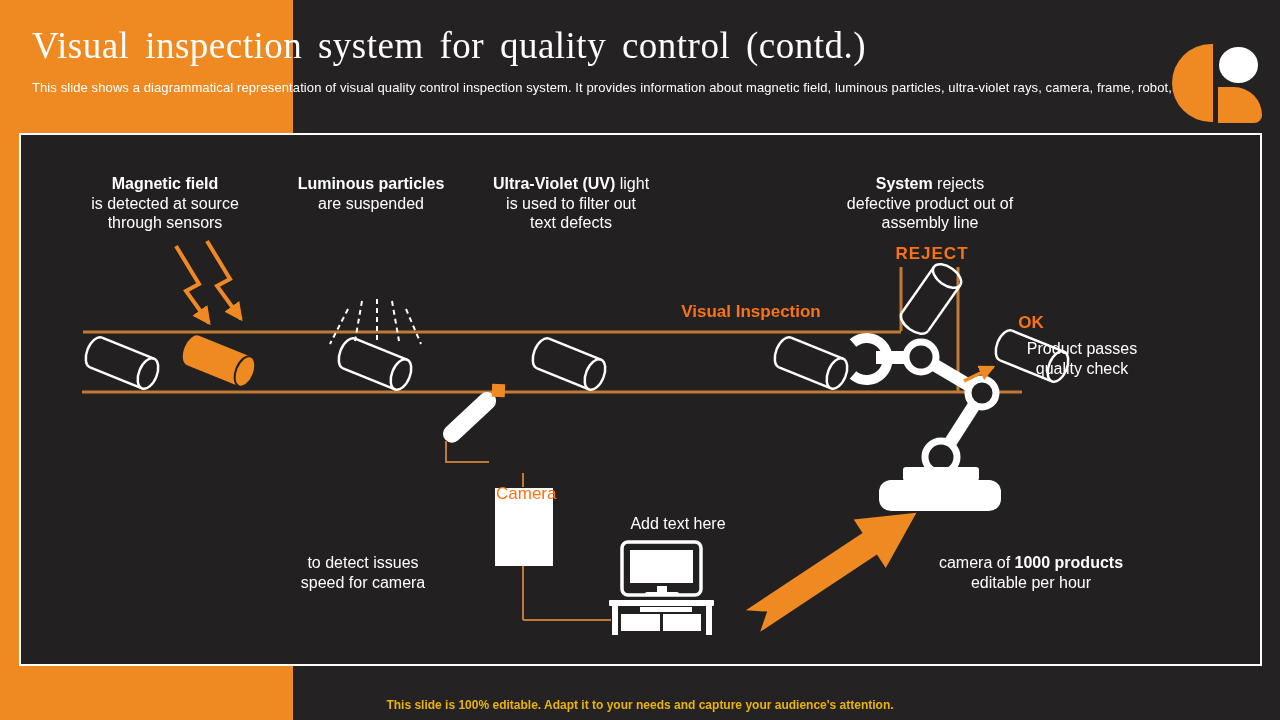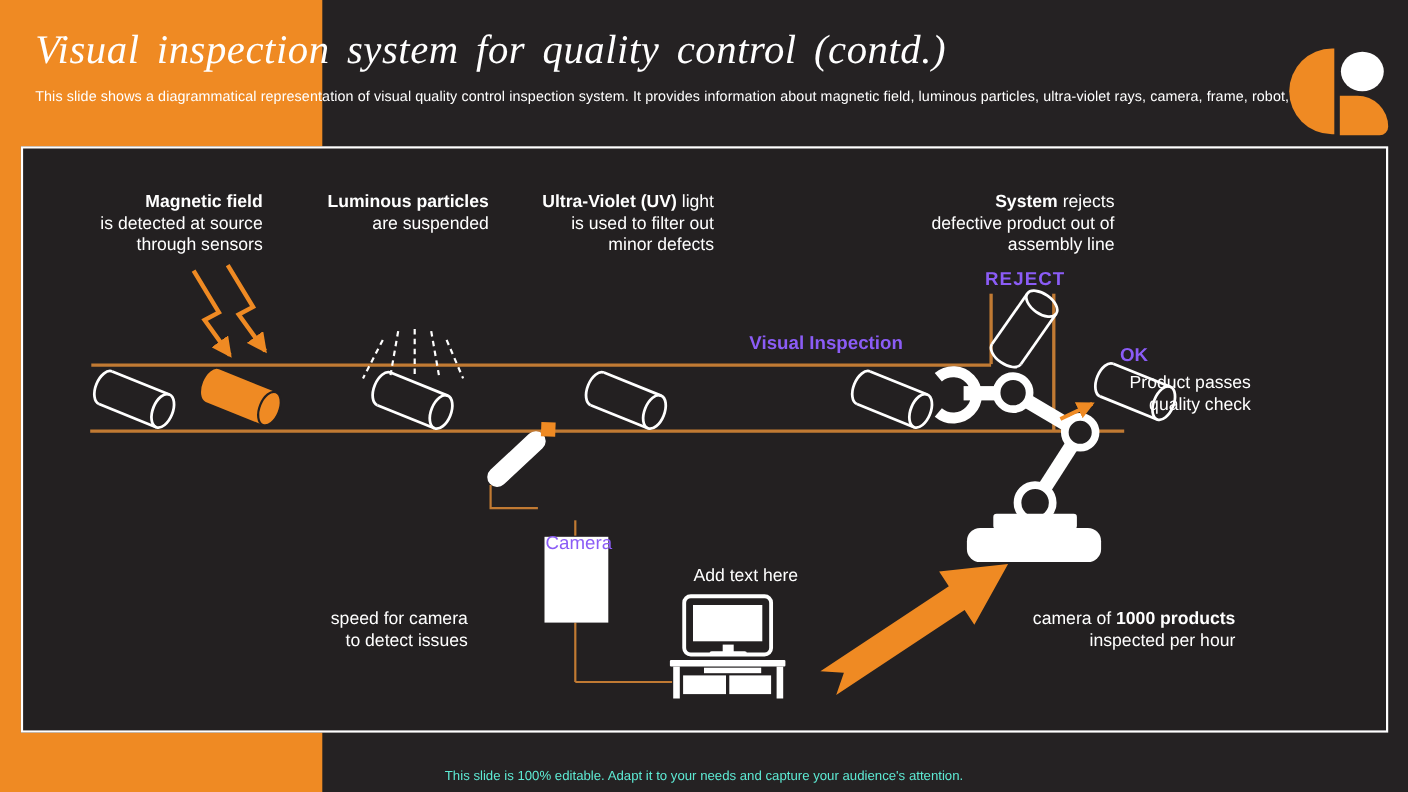--- a/index.html
+++ b/index.html
@@ -6,46 +6,46 @@
   body{
     width:1280px;height:720px;position:relative;overflow:hidden;
     background:#252223;
     font-family:"Liberation Sans", sans-serif;
     -webkit-font-smoothing:antialiased;
   }
   .orange-band{position:absolute;left:0;top:0;width:293px;height:720px;background:#EF8A23;}
   .title{
     position:absolute;left:32px;top:24px;width:1000px;
     font-family:"Liberation Serif", serif;font-size:37px;color:#fff;font-weight:400;
-    letter-spacing:.5px;word-spacing:6px;white-space:nowrap;z-index:3;font-style:italic;
+    letter-spacing:.5px;word-spacing:6px;white-space:nowrap;z-index:3;
   }
   .subtitle{
     position:absolute;left:32px;top:80px;color:#fff;font-size:13px;line-height:15px;
     white-space:nowrap;z-index:3;letter-spacing:.1px;
   }
   .footer{
     position:absolute;left:640px;top:698px;transform:translateX(-50%);
-    color:#5eead4;font-size:12px;white-space:nowrap;z-index:3;
+    color:#eab308;font-size:12px;white-space:nowrap;z-index:3;font-weight:bold;
   }
   
   .logo{position:absolute;left:1170px;top:42px;width:95px;height:84px;z-index:3;}
   .logo .half-disc{position:absolute;left:2px;top:2px;width:41px;height:78px;background:#EF8A23;border-radius:39px 0 0 39px;}
   .logo .dot{position:absolute;left:49px;top:5px;width:39px;height:36px;background:#fff;border-radius:50%;}
   .logo .quarter{position:absolute;left:48px;top:45px;width:44px;height:36px;background:#EF8A23;border-radius:0 36px 10px 0;}
   
   .panel{
     position:absolute;left:19px;top:133px;width:1243px;height:533px;
     background:#232021;border:2px solid #fff;box-sizing:border-box;z-index:1;
   }
   svg.diagram{position:absolute;left:0;top:0;z-index:2;}
   
-  .lbl{position:absolute;color:#fff;font-size:16px;line-height:19.5px;text-align:right;
+  .lbl{position:absolute;color:#fff;font-size:16px;line-height:19.5px;text-align:center;
        transform:translateX(-50%);white-space:nowrap;z-index:4;}
   .lbl b{font-weight:700;}
-  .tag{position:absolute;color:#8b5cf6;font-weight:700;font-size:17px;transform:translateX(-50%);
+  .tag{position:absolute;color:#f97316;font-weight:700;font-size:17px;transform:translateX(-50%);
        white-space:nowrap;z-index:4;}
   .tag.left-anchor{transform:none;font-weight:400;margin-top:32px;}
 </style>
 </head>
 <body>
 
 <div class="orange-band"></div>
 
 <div class="title">Visual inspection system for quality control (contd.)</div>
 <div class="subtitle">This slide shows a diagrammatical representation of visual quality control inspection system. It provides information about magnetic field, luminous particles, ultra-violet rays, camera, frame, robot, etc.</div>
@@ -159,43 +159,43 @@
 </div>
 
 <div class="lbl" style="left:371px;top:174px">
   <div><b>Luminous particles</b></div>
   <div>are suspended</div>
 </div>
 
 <div class="lbl" style="left:571px;top:174px">
   <div><b>Ultra-Violet (UV)</b><span> light</span></div>
   <div>is used to filter out</div>
-  <div>minor defects</div>
+  <div>text defects</div>
 </div>
 
 <div class="lbl" style="left:930px;top:174px">
   <div><b>System</b><span> rejects</span></div>
   <div>defective product out of</div>
   <div>assembly line</div>
 </div>
 
 <div class="tag" style="left:751px;top:302px">Visual Inspection</div>
 <div class="tag" style="left:932px;top:244px;letter-spacing:1px">REJECT</div>
 <div class="tag" style="left:1031px;top:313px">OK</div>
 <div class="tag left-anchor" style="left:496px;top:452px">Camera</div>
 <div class="lbl" style="left:678px;top:514px">Add text here</div>
 
 <div class="lbl" style="left:1082px;top:339px">
   <div>Product passes</div>
   <div>quality check</div>
 </div>
 
 <div class="lbl" style="left:363px;top:553px">
+  <div>to detect issues</div>
   <div>speed for camera</div>
-  <div>to detect issues</div>
 </div>
 
 <div class="lbl" style="left:1031px;top:553px">
   <div><span>camera of </span><b>1000 products</b></div>
-  <div>inspected per hour</div>
+  <div>editable per hour</div>
 </div>
 
 <div class="footer">This slide is 100% editable. Adapt it to your needs and capture your audience's attention.</div>
 
 </body></html>

